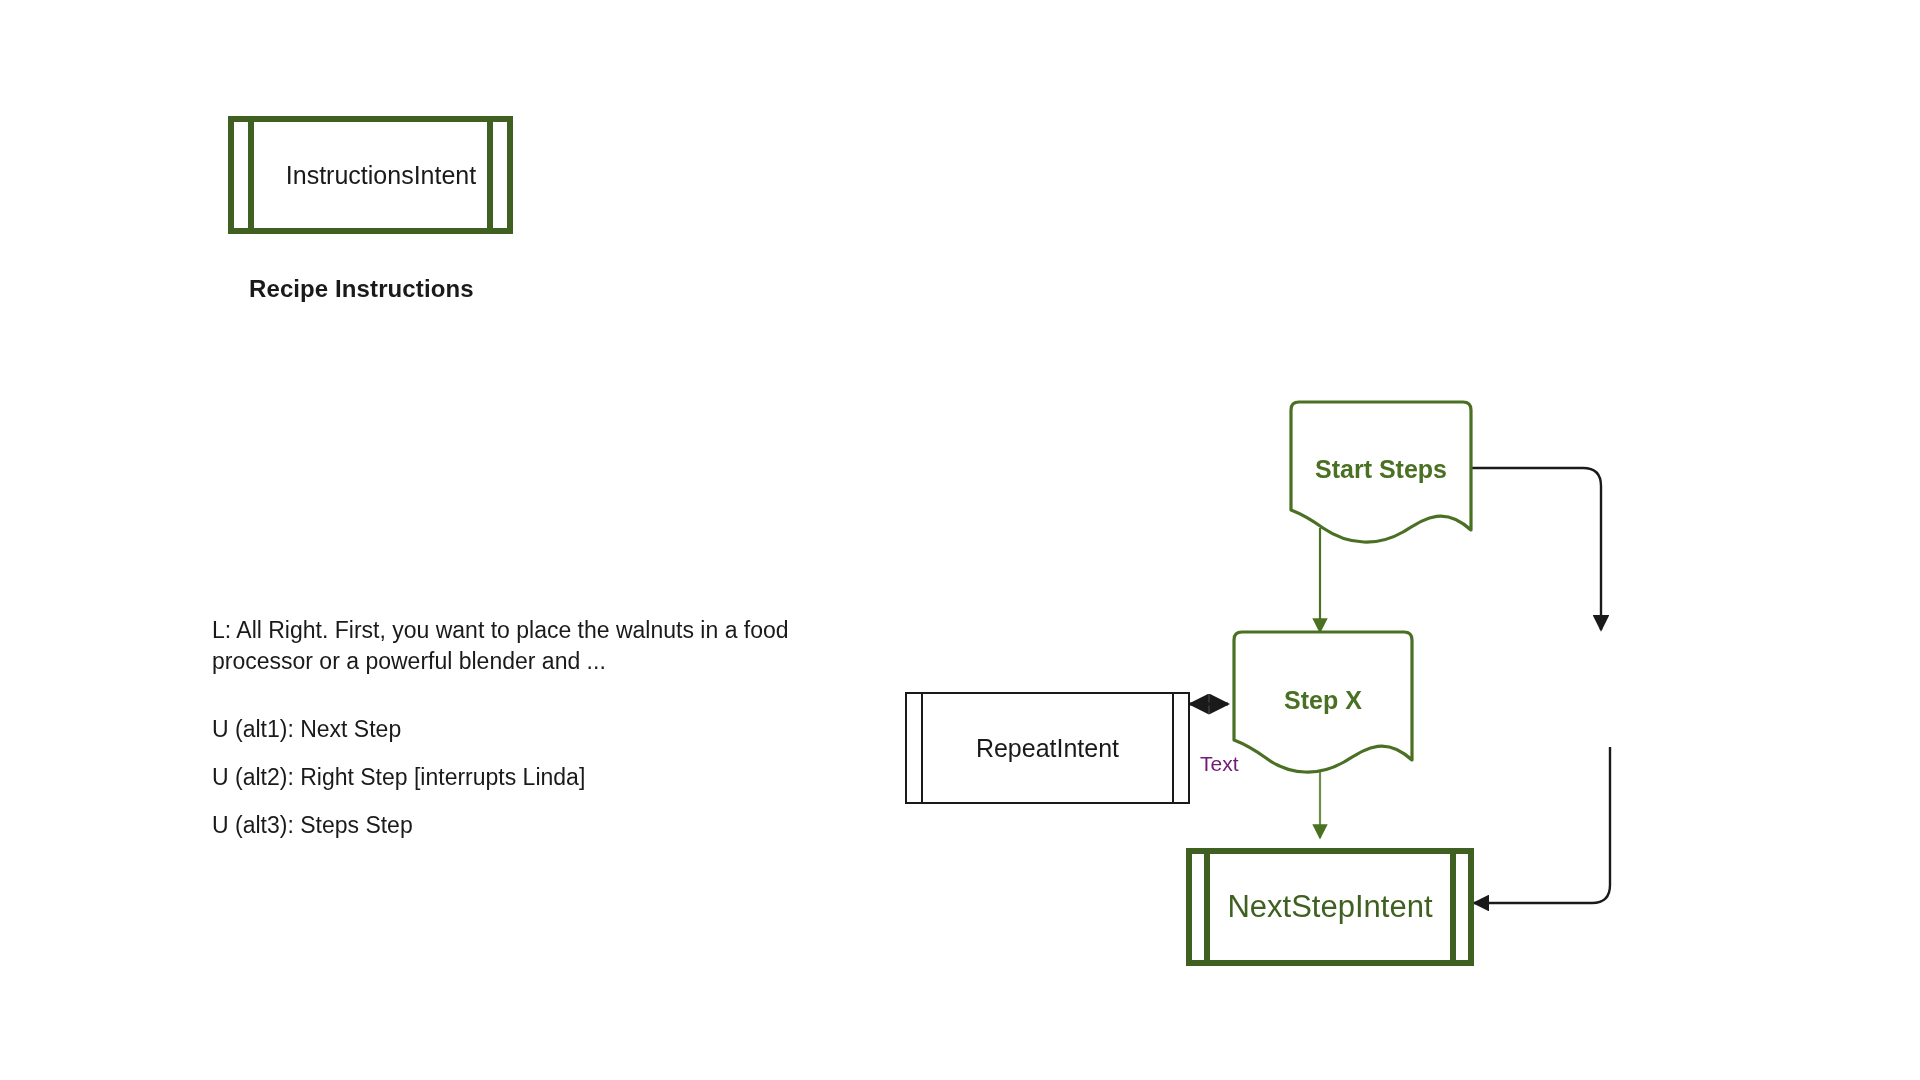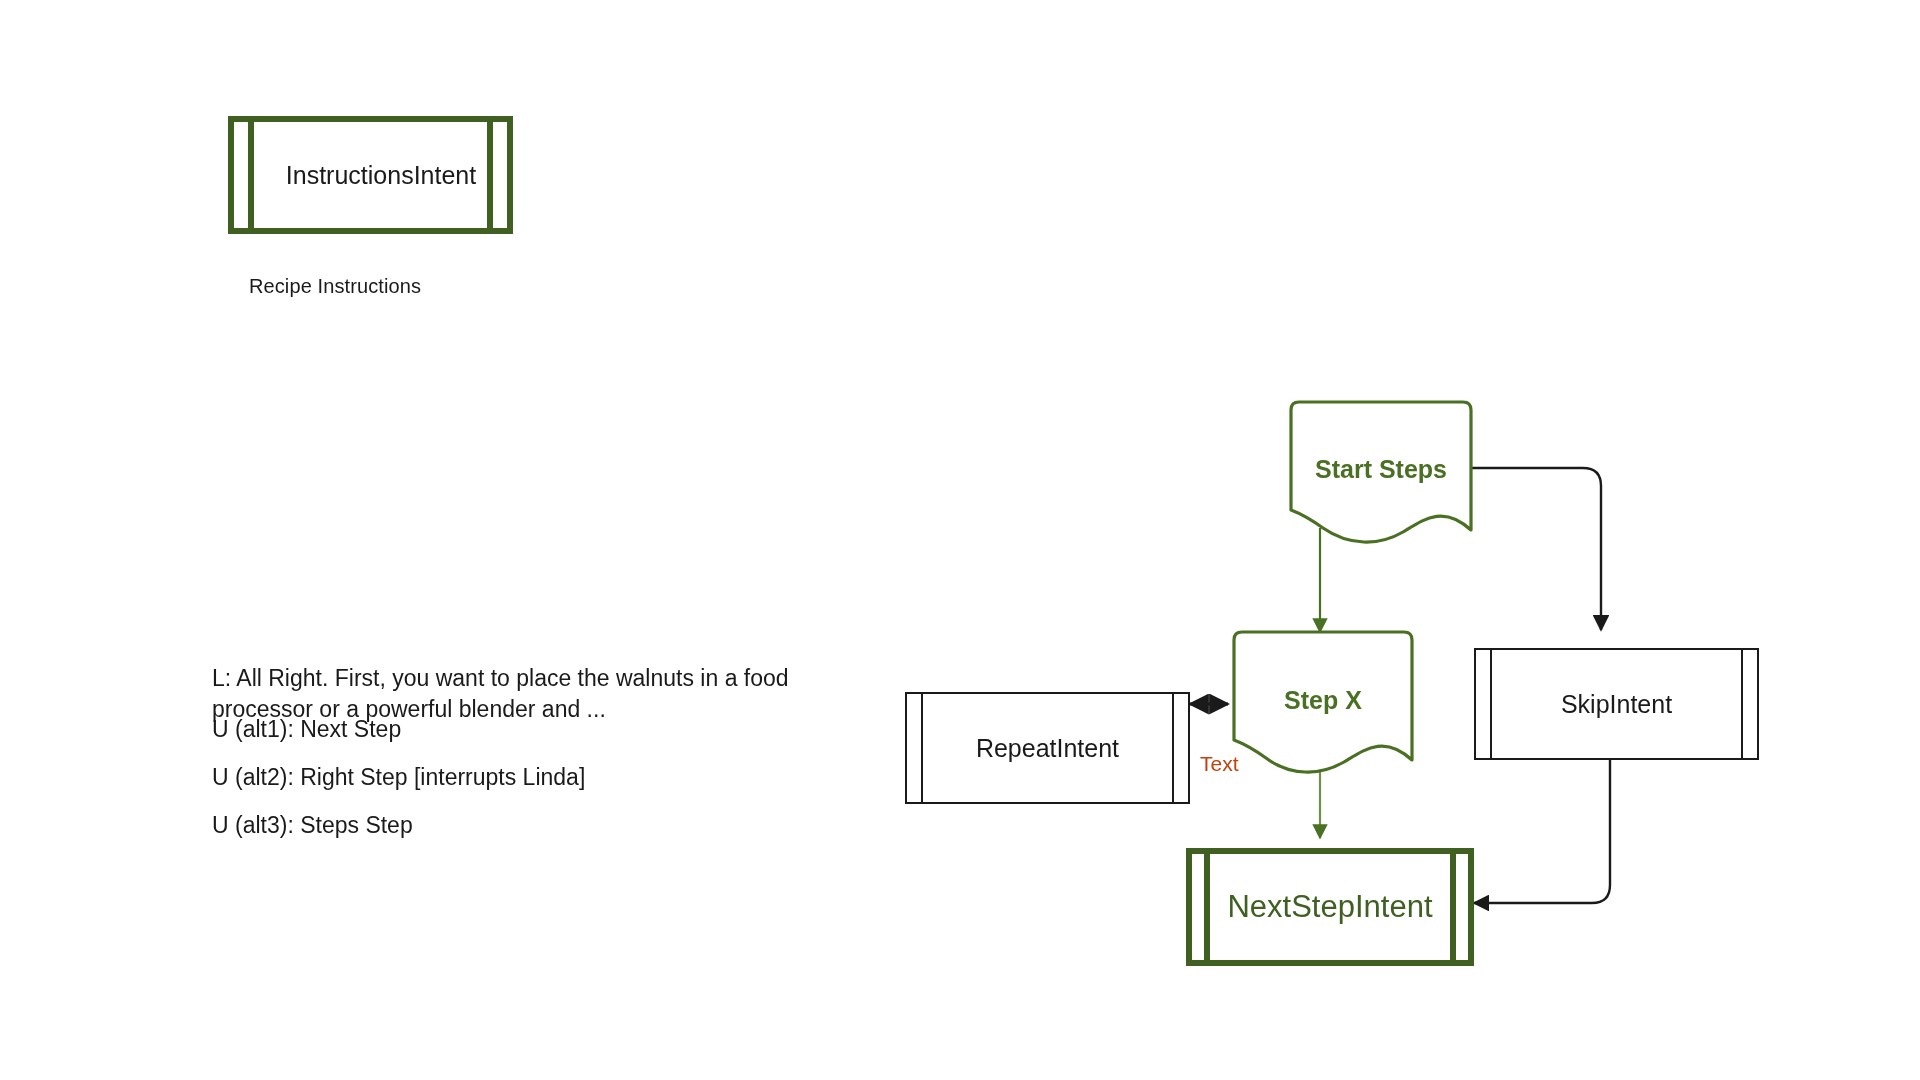--- a/index.html
+++ b/index.html
@@ -91,31 +91,31 @@
     white-space: nowrap;
   }
 
   
   .txt {
     position: absolute;
     color: #1a1a1a;
     white-space: pre-wrap;
   }
   .caption-bold {
-    font-size: 20px;
-    font-weight: normal;
+    font-size: 24px;
+    font-weight: bold;
     letter-spacing: .1px;
   }
   .dialog-line {
     font-size: 23px;
     line-height: 1.35;
   }
   .edge-label {
     font-size: 21px;
-    color: #c2410c;
+    color: #701a75;
   }
 
   
   .edges {
     position: absolute;
     inset: 0;
     pointer-events: none;
   }
 </style>
 </head>
@@ -124,21 +124,21 @@
 <div class="canvas">
 
   <div class="node subroutine sub-green-blacktext" style="left:228px; top:116px; width:285px; height:118px;padding-left:21px;">
     <span class="bar left" style="left:14px;"></span>
     <span class="bar right" style="right:14px;"></span>
     <span class="node-label">InstructionsIntent</span>
   </div>
 
   <div class="txt caption-bold" style="left:249px; top:275px;">Recipe Instructions</div>
 
-  <div class="txt dialog-line" style="left:212px; top:615px; width:680px;margin-top:48px;">L: All Right. First, you want to place the walnuts in a food processor or a powerful blender and ...</div>
+  <div class="txt dialog-line" style="left:212px; top:615px; width:680px;">L: All Right. First, you want to place the walnuts in a food processor or a powerful blender and ...</div>
 
   <div class="txt dialog-line" style="left:212px; top:714px;">U (alt1): Next Step</div>
 
   <div class="txt dialog-line" style="left:212px; top:762px;">U (alt2): Right Step [interrupts Linda]</div>
 
   <div class="txt dialog-line" style="left:212px; top:810px;">U (alt3): Steps Step</div>
 
   <svg class="edges" width="1920" height="1080">
     <defs>
       <marker id="arrow-green" viewBox="0 0 10 10" refX="9" refY="5" markerWidth="7" markerHeight="7" orient="auto-start-reverse">
@@ -196,25 +196,20 @@
   </div>
 
   <div class="txt edge-label" style="left:1200px; top:752px;">Text</div>
 
   <div class="node subroutine sub-black" style="left:905px; top:648px; width:285px; height:112px;margin-top:44px;">
     <span class="bar left" style="left:14px;"></span>
     <span class="bar right" style="right:14px;"></span>
     <span class="node-label">RepeatIntent</span>
   </div>
 
-  <div class="node subroutine sub-black" style="left:1474px; top:648px; width:285px; height:112px;">
-    <span class="bar left" style="left:14px;"></span>
-    <span class="bar right" style="right:14px;"></span>
-    <span class="node-label">SkipIntent</span>
-  </div>
 
   <div class="node subroutine sub-green" style="left:1186px; top:848px; width:288px; height:118px;">
     <span class="bar left" style="left:12px;"></span>
     <span class="bar right" style="right:12px;"></span>
     <span class="node-label">NextStepIntent</span>
   </div>
 
 </div>
 
 </body></html>

